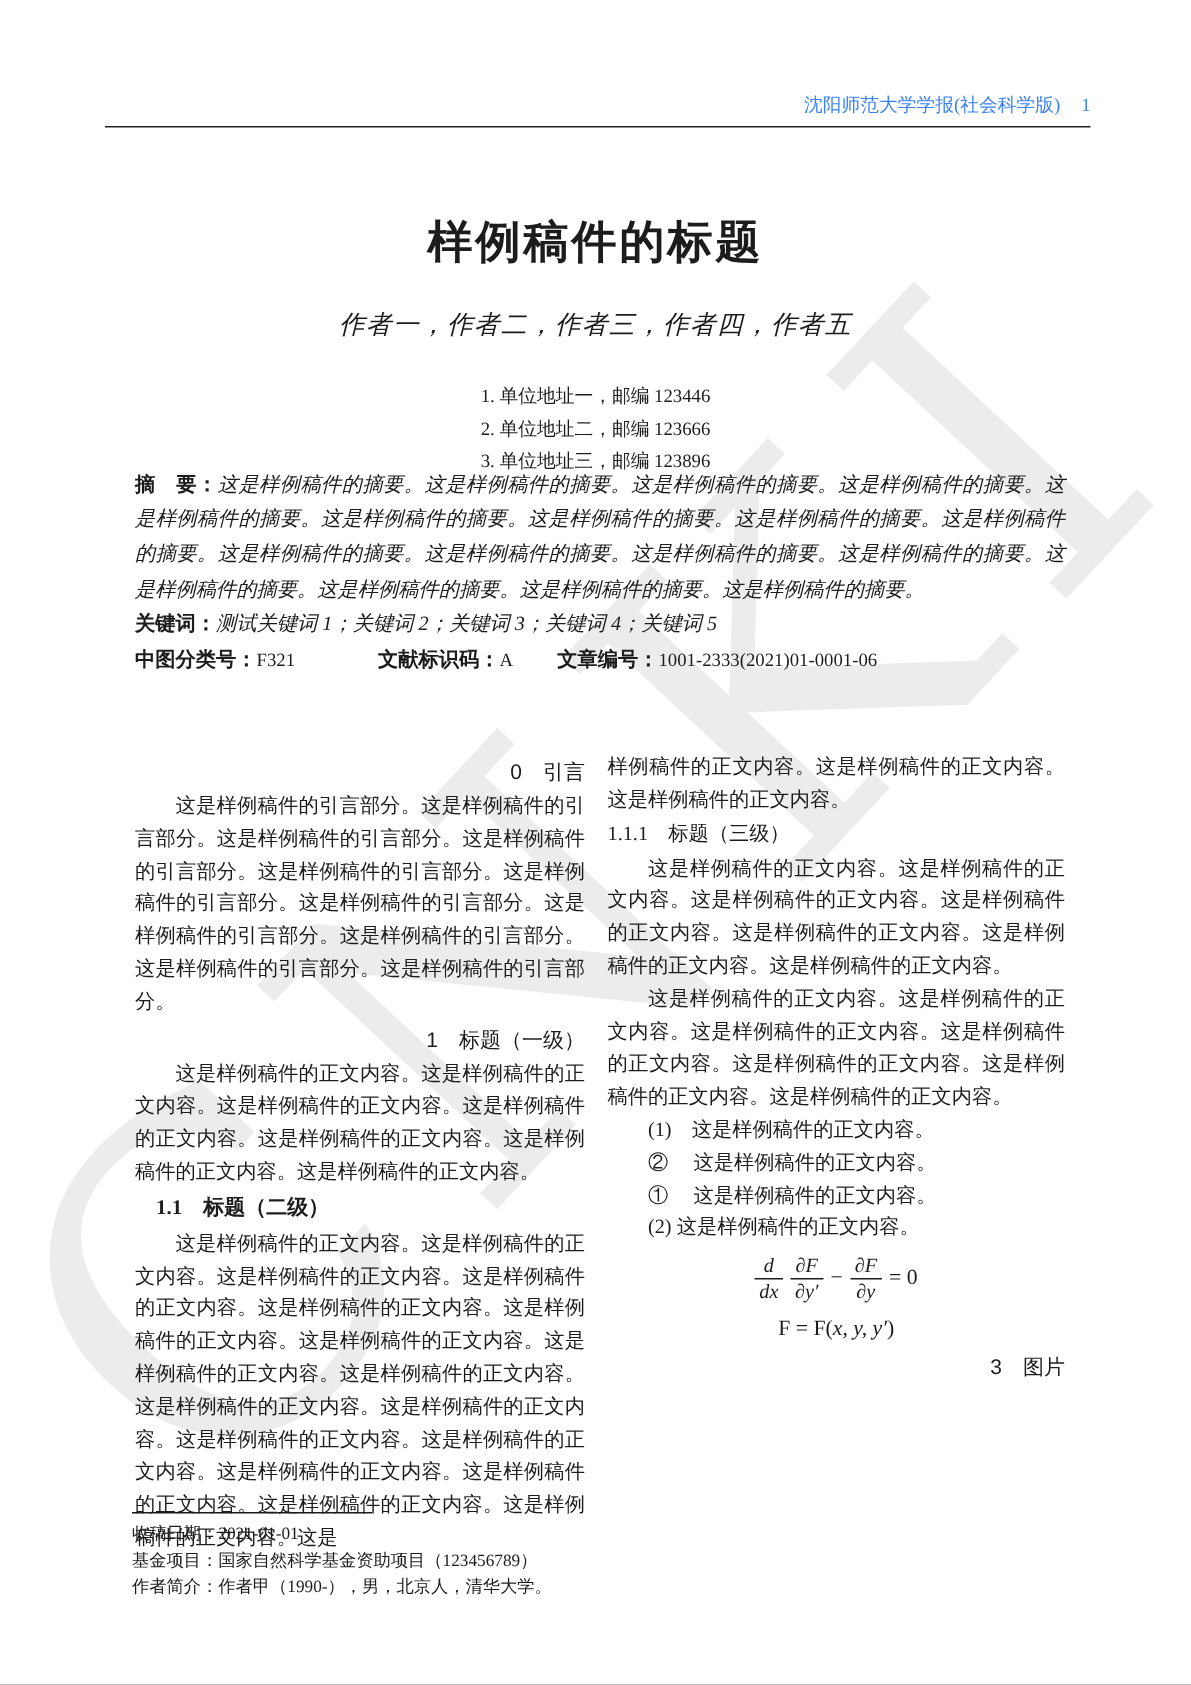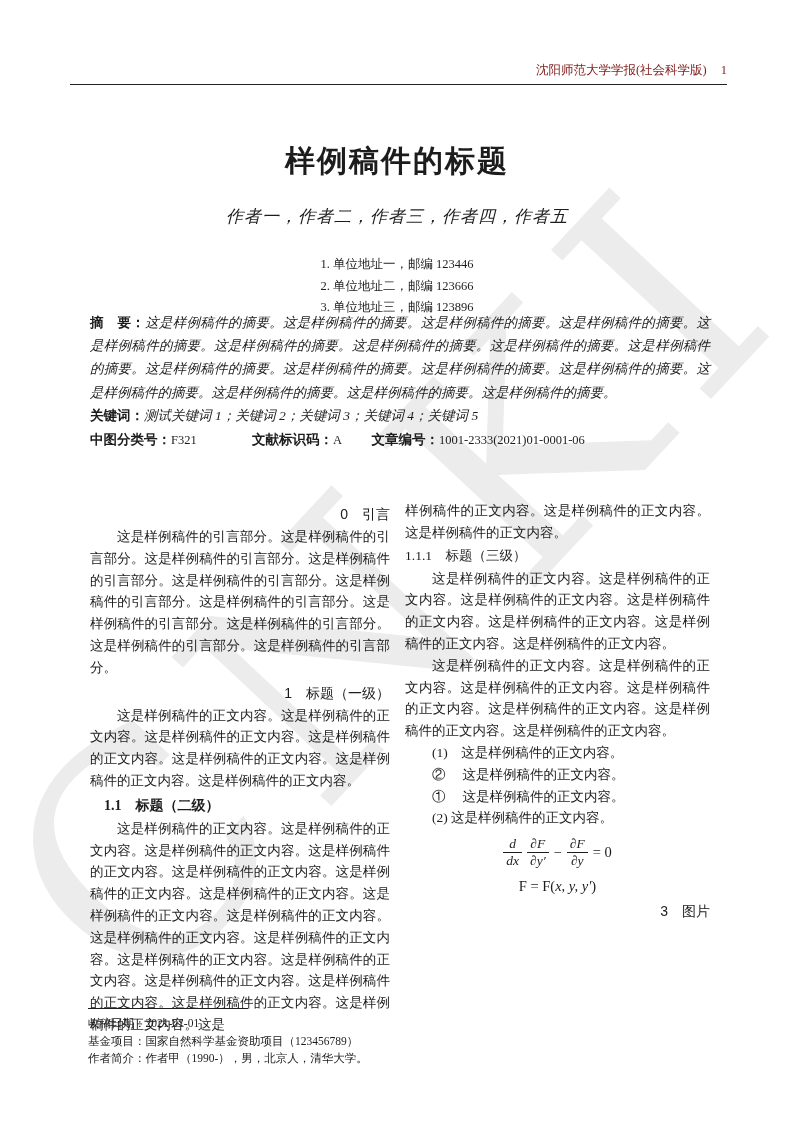--- a/index.html
+++ b/index.html
@@ -19,21 +19,21 @@
     transform:translate(-50%,-50%) rotate(-47deg);
     font-family:"DejaVu Serif",serif;
     font-size:300px; letter-spacing:34px;
     color:#ececec; white-space:nowrap;
     z-index:0; pointer-events:none; user-select:none;
   }
   .content { position:relative; z-index:1; }
   
   .running-head {
     position:absolute; top:62px; right:67px;
-    font-size:12.5px; color:#7f1d1d;
+    font-size:12.5px; color:#3b82f6;
   }
   .running-head .pageno { margin-left:14px; }
   .head-rule {
     position:absolute; top:84px; left:70px; width:657px;
     border-top:1.3px solid #222;
   }
   
   .art-title {
     position:absolute; top:141px; left:0; width:100%;
     text-align:center; font-size:30px; font-weight:bold;

